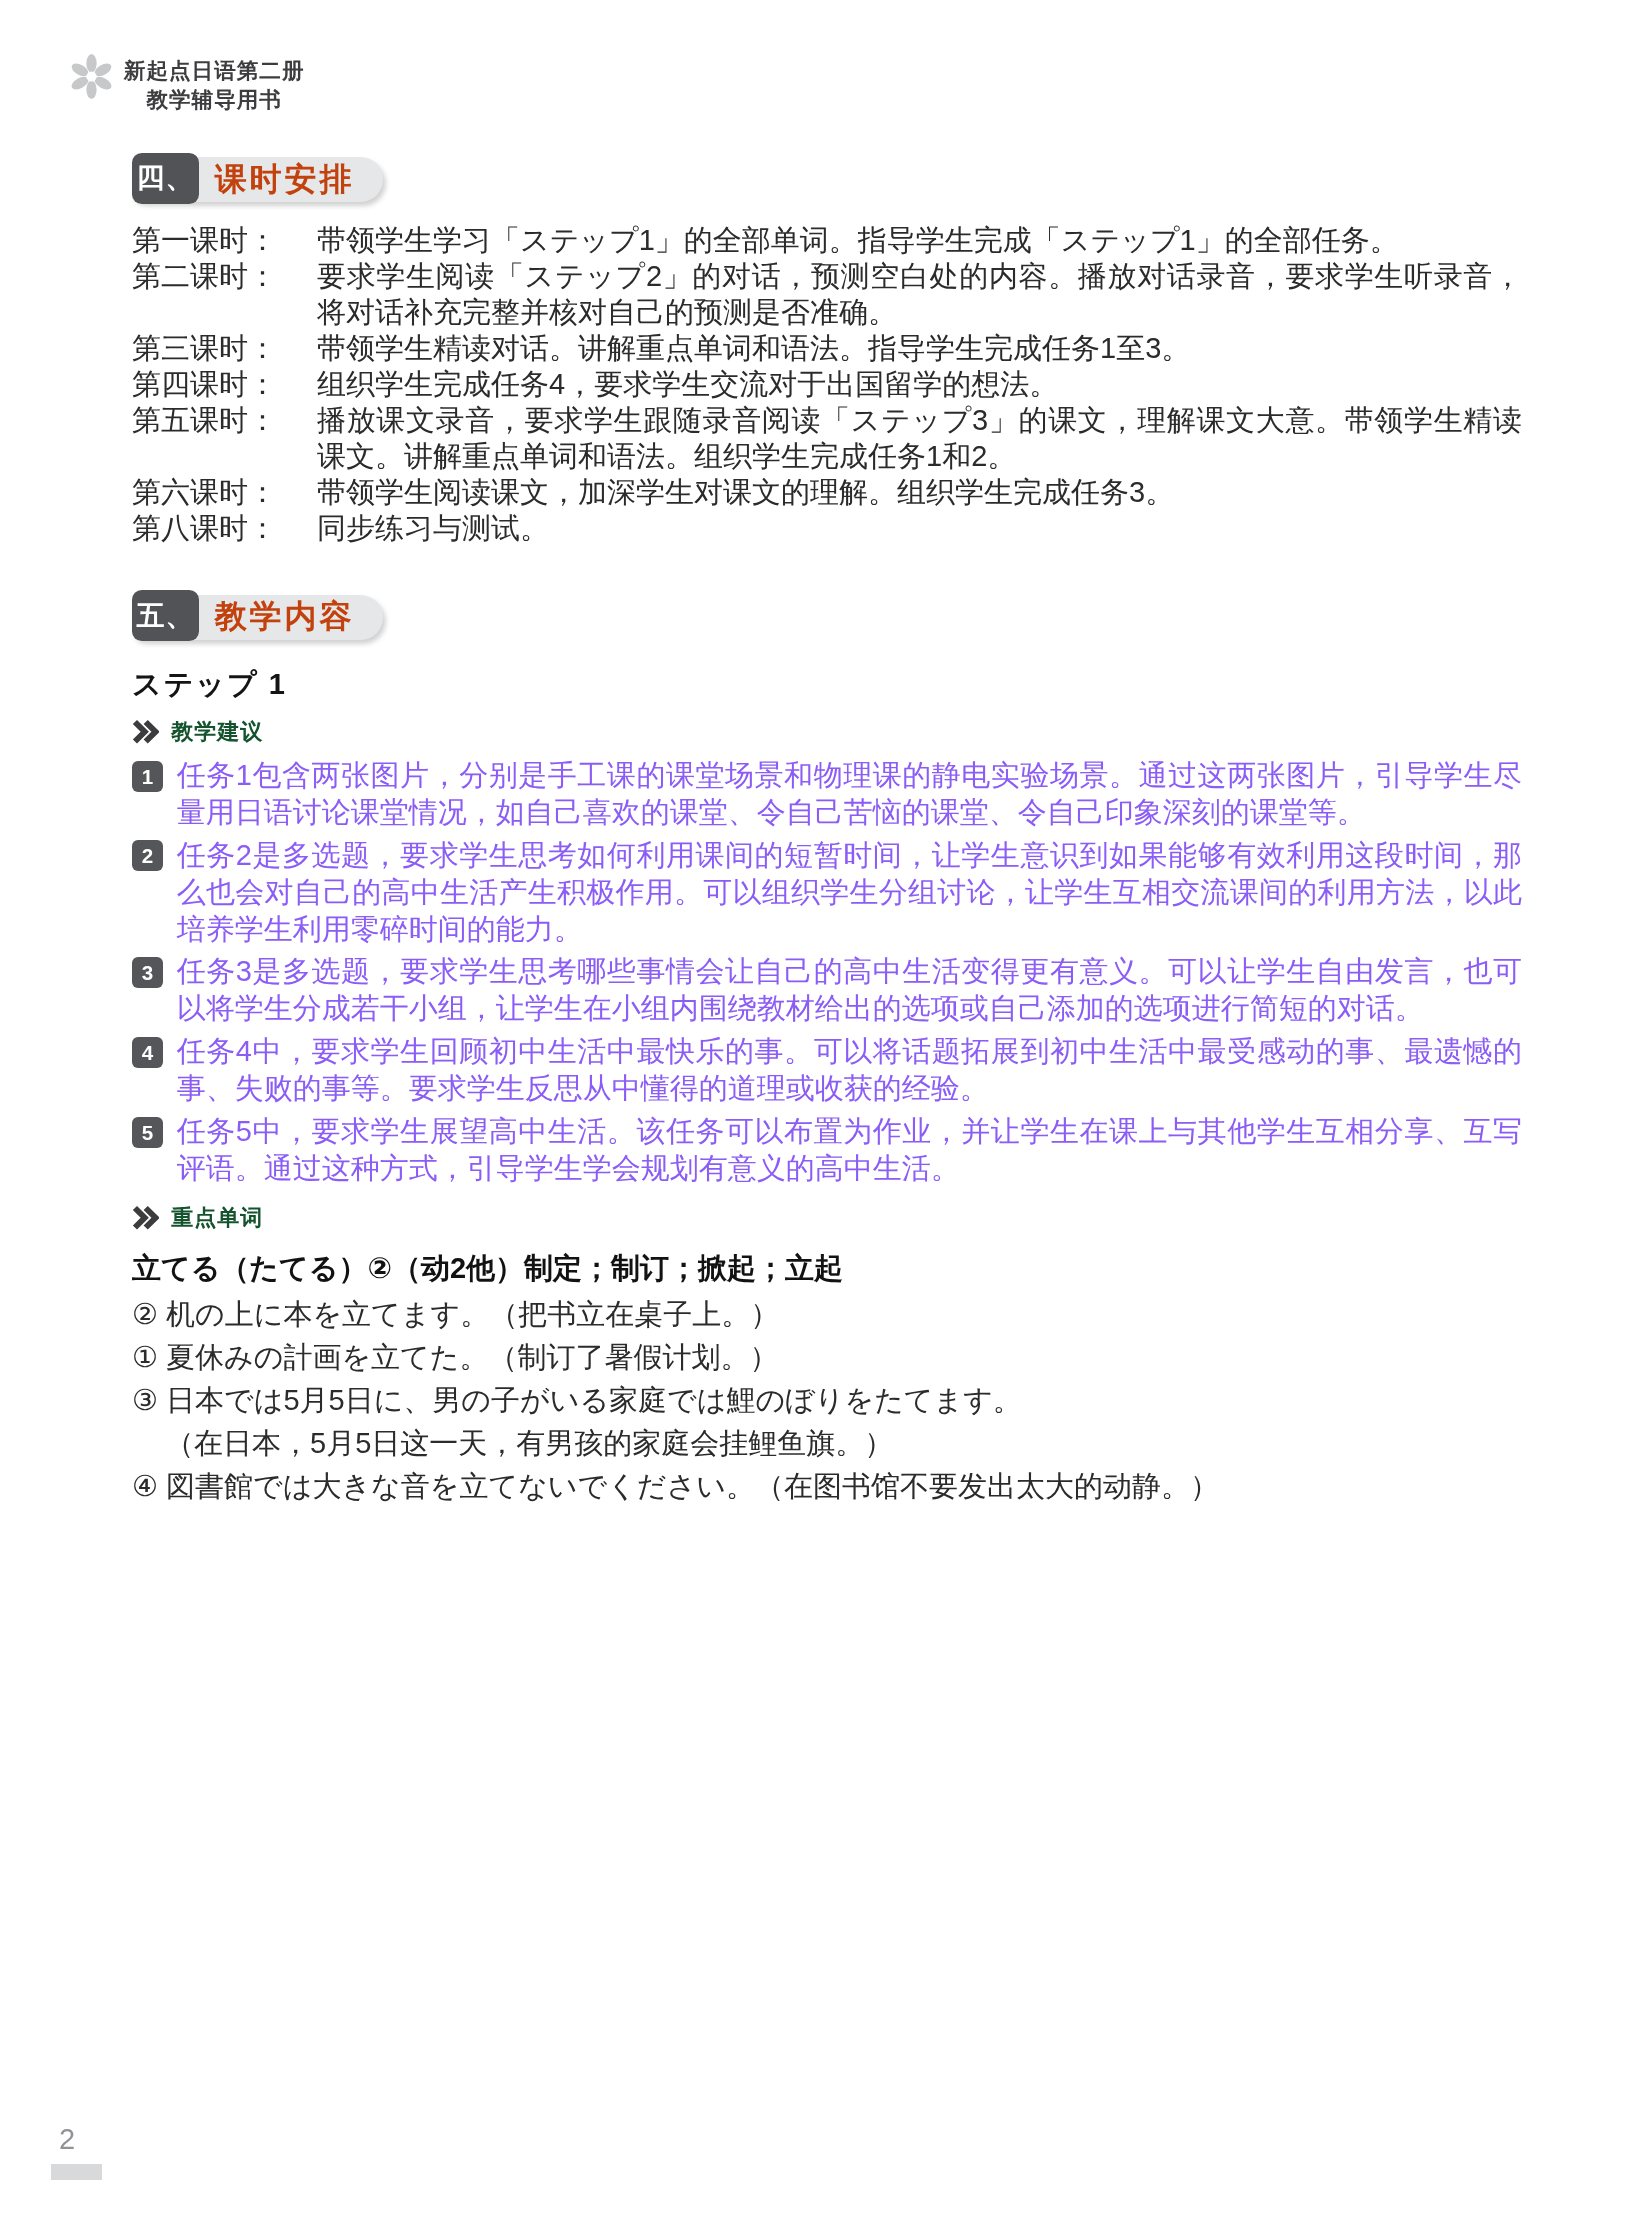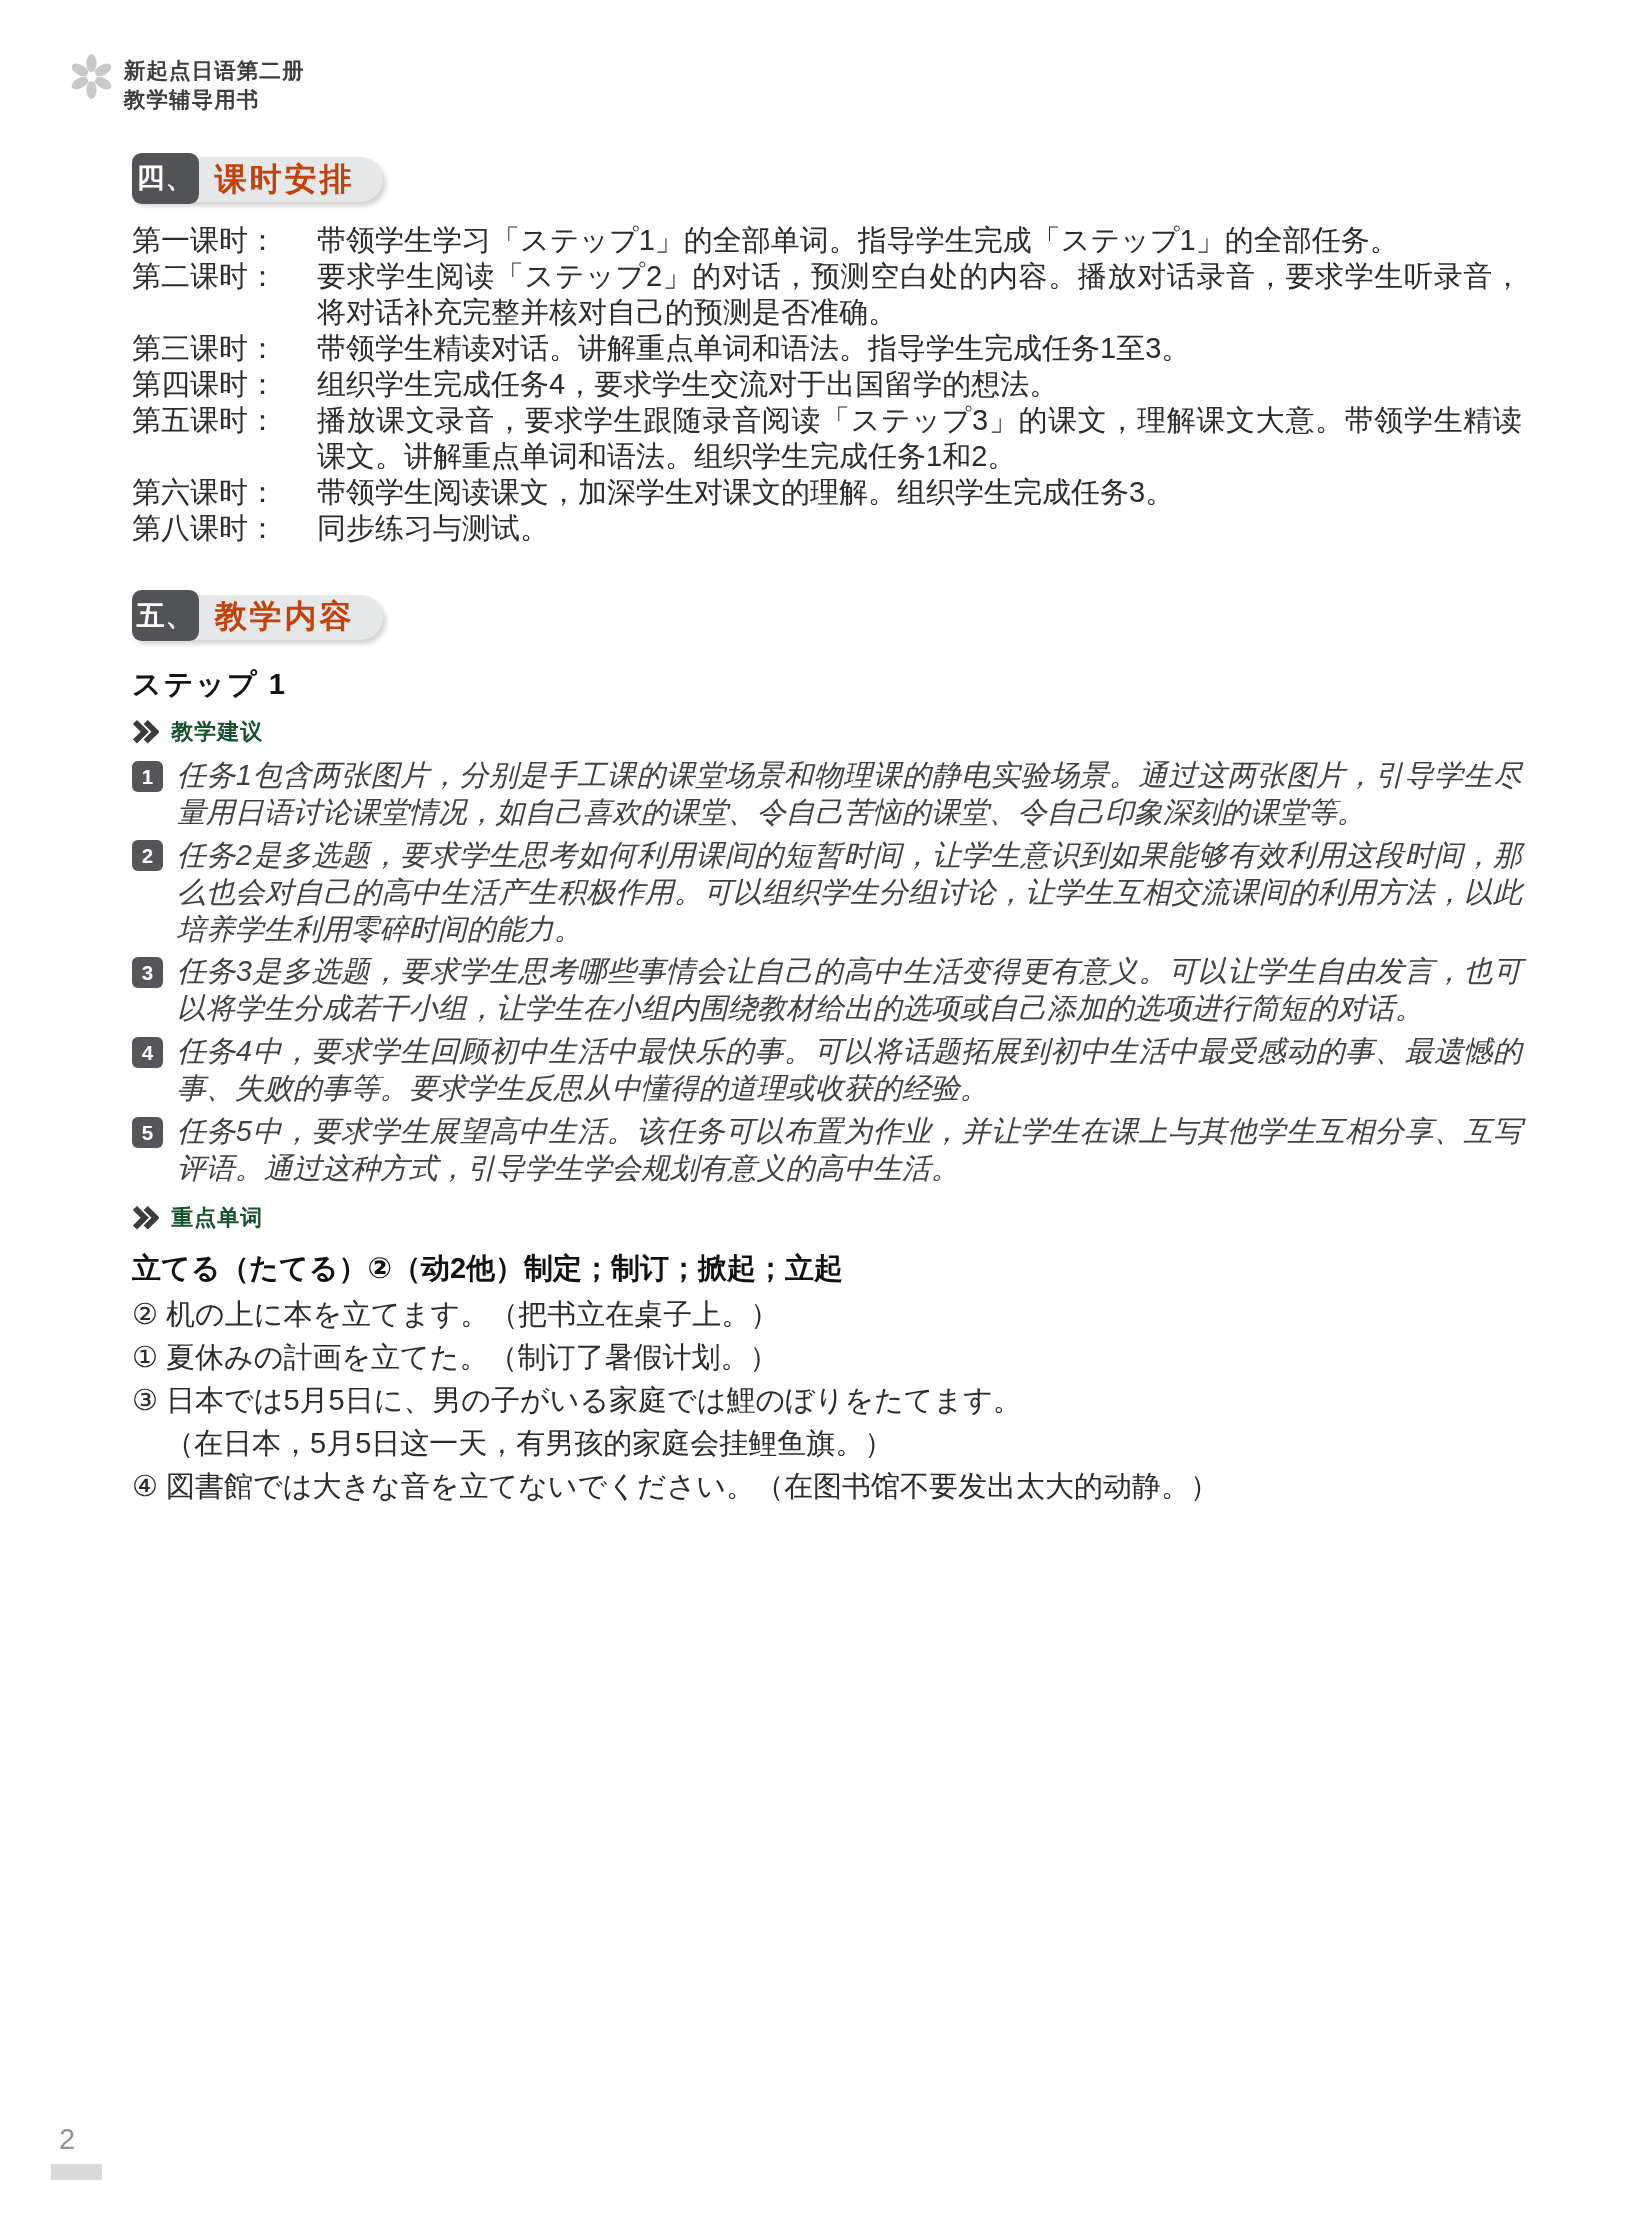--- a/index.html
+++ b/index.html
@@ -16,21 +16,21 @@
 
   
   .book-header {
     position: absolute;
     top: 54px;
     left: 69px;
     display: flex;
     align-items: flex-start;
     gap: 9.8px;
   }
-  .book-header .titles { padding-top: 2px; }
+  .book-header .titles { padding-top: 2px; text-align: center; }
   .book-title {
     font-size: 21.6px;
     font-weight: bold;
     color: #3d3d3f;
     line-height: 29px;
     letter-spacing: 1px;
   }
   .book-subtitle {
     font-size: 21.6px;
     font-weight: bold;
@@ -129,21 +129,21 @@
     margin-top: 3.9px;
     background: #55565a;
     color: #ffffff;
     border-radius: 5.9px;
     font-size: 20.6px;
     font-weight: bold;
     display: flex;
     align-items: center;
     justify-content: center;
   }
-  .advice-text { flex: 1; text-align: justify; color: #404040; font-style: italic; }
+  .advice-text { flex: 1; text-align: justify; color: #8b5cf6; }
 
   .vocab-heading { margin-top: 15.7px; }
   .vocab-entry {
     margin-top: 15.7px;
     font-size: 29px;
     font-weight: bold;
     color: #121212;
     line-height: 39px;
   }
   .examples { margin-top: 7.8px; }

